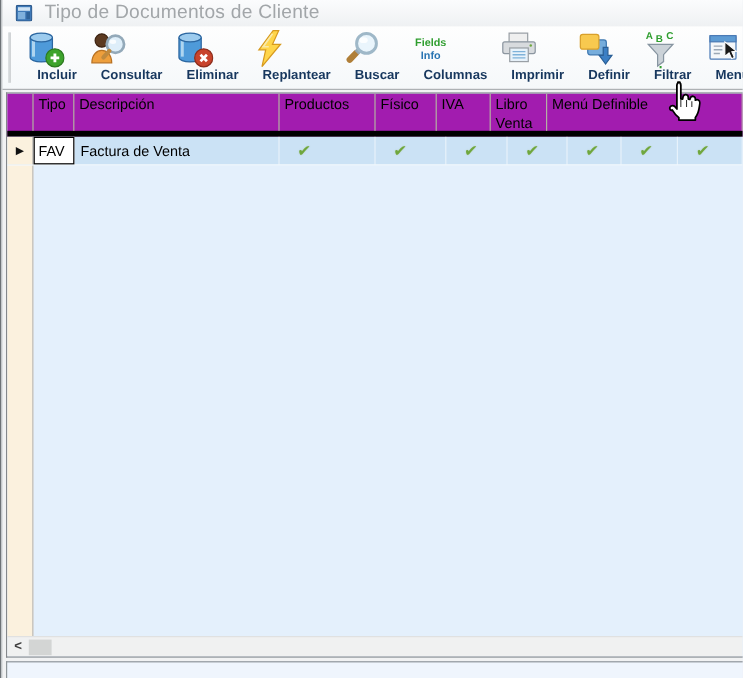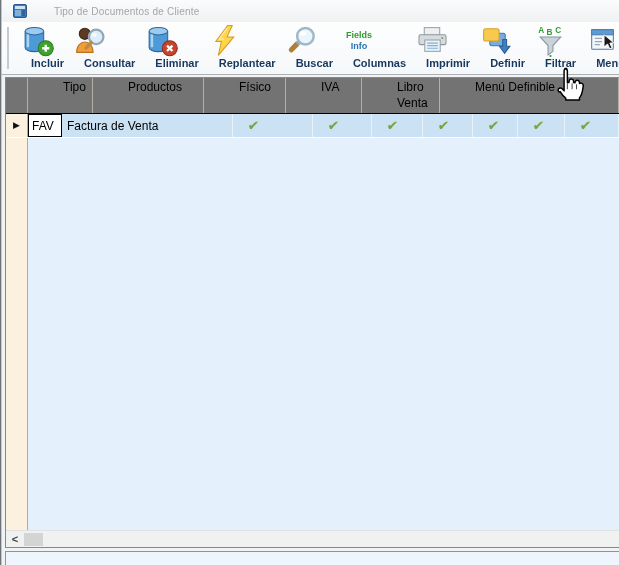--- a/index.html
+++ b/index.html
@@ -12,21 +12,21 @@
   }
   
   .win-left { position:absolute; left:0; top:0; bottom:0; width:2px;
     background: linear-gradient(to right,#6E7377 1px,#C3C7CA 1px); z-index:5; }
 
   
   .titlebar { position:absolute; top:0; left:2px; right:0; height:22px;
     background: linear-gradient(#FBFCFD,#EFF1F3);
     display:flex; align-items:center; }
   .title-icon { width:14px; height:14px; margin-left:11px; flex:0 0 auto; }
-  .title-text { margin-left:27px; font-size:10px; color:#A2A6A9; letter-spacing:.2px; }
+  .title-text { margin-left:10px; font-size:16px; color:#A2A6A9; letter-spacing:.2px; }
 
   
   .toolbar { position:absolute; top:22px; left:2px; right:0; height:53px;
     background: linear-gradient(#FEFEFE,#F5F8FA);
     border-bottom:1px solid #ADB1B4;
     display:flex; align-items:flex-start; padding:2px 0 0 5px; }
   .tb-grip { width:5px; height:42px; margin:3px 6px 0 0;
     border-left:1px solid #C6CACD; border-right:1px solid #C6CACD;
     background:#FFFFFF; }
   .tb-btn { display:flex; flex-direction:column; align-items:flex-start;
@@ -35,22 +35,22 @@
   .tb-label { font-size:11px; font-weight:bold; color:#17375E; white-space:nowrap; margin-top:0;padding-left:12px; }
   .fields-info { display:flex; flex-direction:column; align-items:center; justify-content:center;
     font-size:9px; font-weight:bold; line-height:1.15; }
   .fields-line1 { color:#2F9E2F; }
   .fields-line2 { color:#2874B2; }
 
   
   .grid-panel { position:absolute; top:77px; left:5px; width:614px; height:471px;
     border:1px solid #85888B; border-right:none;
     background:#E4F0FC; display:flex; flex-direction:column; overflow:hidden; }
-  .g-header { display:flex; height:36px; background:#737373;
-    border-bottom:1px solid #000000; flex:0 0 auto;gap:31px; }
+  .g-header { display:flex; height:36px; background:#a21caf;
+    border-bottom:5px solid #000000; flex:0 0 auto; }
   .h-cell { border-right:1px solid #B3B0A2; padding:2px 3px 0 4px;
     font-size:12px; color:#000; line-height:1.3; overflow:hidden; }
   .h-contable .h-label { max-width:36px; word-break:break-all; display:block; }
 
   .col-selector { width:22px; flex:0 0 auto; }
   .col-tipo     { width:34px; flex:0 0 auto; }
   .col-desc     { width:171px; flex:0 0 auto; }
   .col-prod     { width:80px; flex:0 0 auto; }
   .col-conta    { width:59px; flex:0 0 auto; }
   .col-fisico   { width:51px; flex:0 0 auto; }
@@ -229,20 +229,21 @@
       </svg>
     </span>
     <span class="tb-label">Menú</span>
   </div>
 </div>
 
 <div class="grid-panel">
   <div class="g-header">
     <div class="h-cell col-selector"></div>
     <div class="h-cell col-tipo"><span class="h-label">Tipo</span></div>
+    <div class="h-cell col-desc"><span class="h-label">Descripción</span></div>
     <div class="h-cell col-prod"><span class="h-label">Productos</span></div>
     <div class="h-cell col-fisico"><span class="h-label">Físico</span></div>
     <div class="h-cell col-iva"><span class="h-label">IVA</span></div>
     <div class="h-cell col-libro"><span class="h-label">Libro Venta</span></div>
     <div class="h-cell col-menu"><span class="h-label">Menú Definible</span></div>
   </div>
 
   <div class="d-row">
     <div class="d-cell sel-cell col-selector">
       <span class="row-marker">▶</span>

